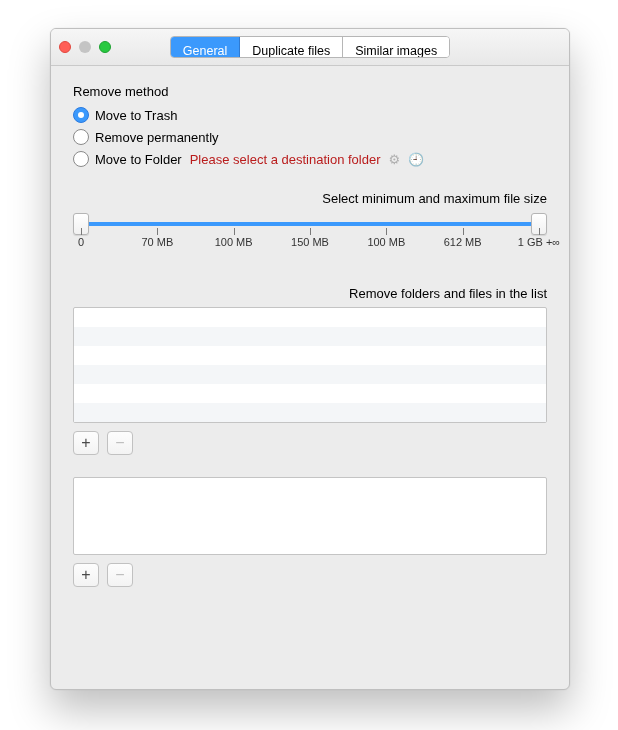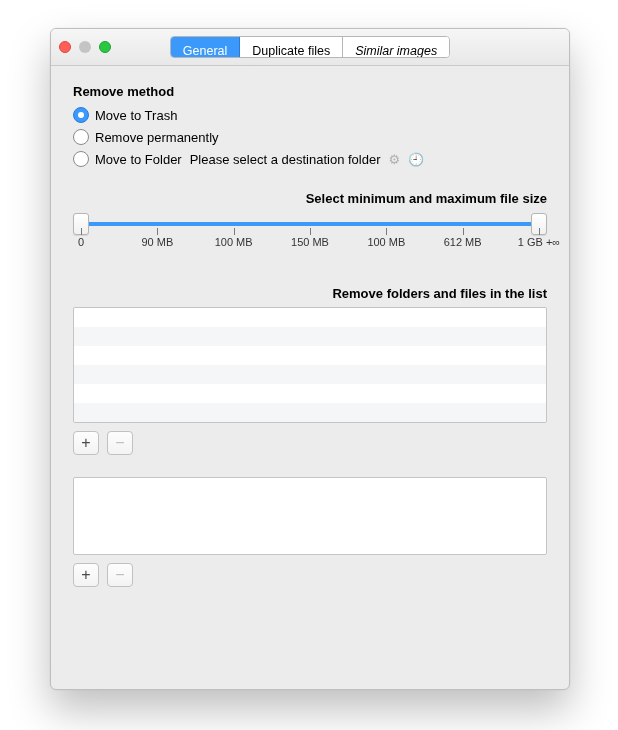--- a/index.html
+++ b/index.html
@@ -60,32 +60,32 @@
     font-size: 12.5px;
   }
   .segmented .seg {
     padding: 4px 12px;
     line-height: 20px;
     border-right: 1px solid #b6b6b6;
     cursor: default;
     background: #fff;
     color: #000;
   }
-  .segmented .seg:last-child { border-right: none; font-style: italic; }
+  .segmented .seg:last-child { border-right: none; }
   .segmented .seg.active {
     background: #3b99fc;
     color: #fff;
     border-right-color: #2f7ad1;
   }
 
   .content {
     padding: 18px 22px 20px 22px;
   }
   .heading {
-    font-weight: 700;
+    font-weight: 400;
     margin-bottom: 6px;
   }
   .radio-row {
     display: flex;
     align-items: center;
     height: 20px;
     margin-bottom: 2px;
   }
   .radio {
     width: 14px; height: 14px; border-radius: 50%;
@@ -100,21 +100,21 @@
   }
   .radio.checked::after {
     content: "";
     position: absolute;
     left: 4px; top: 4px;
     width: 6px; height: 6px;
     border-radius: 50%;
     background: #fff;
   }
   .hint {
-    color: #000000;
+    color: #b91c1c;
     margin-left: 8px;
   }
   .icon-ghost {
     color: #b0b0b0;
     margin-left: 8px;
     font-size: 13px;
   }
 
   .slider-block { margin-top: 14px; }
   .slider {
@@ -266,21 +266,21 @@
     <div class="slider-block section">
       <div class="heading">Select minimum and maximum file size</div>
       <div class="slider">
         <div class="track"></div>
         <div class="thumb" style="left:8px"></div>
         <div class="thumb" style="left:calc(100% - 8px)"></div>
 
         <div class="tick" style="left:8px"></div>
         <div class="tick-label" style="left:8px">0</div>
         <div class="tick" style="left:calc(8px + (100% - 16px)*0.1667)"></div>
-        <div class="tick-label" style="left:calc(8px + (100% - 16px)*0.1667)">90 MB</div>
+        <div class="tick-label" style="left:calc(8px + (100% - 16px)*0.1667)">70 MB</div>
         <div class="tick" style="left:calc(8px + (100% - 16px)*0.3333)"></div>
         <div class="tick-label" style="left:calc(8px + (100% - 16px)*0.3333)">100 MB</div>
         <div class="tick" style="left:calc(8px + (100% - 16px)*0.5)"></div>
         <div class="tick-label" style="left:calc(8px + (100% - 16px)*0.5)">150 MB</div>
         <div class="tick" style="left:calc(8px + (100% - 16px)*0.6667)"></div>
         <div class="tick-label" style="left:calc(8px + (100% - 16px)*0.6667)">100 MB</div>
         <div class="tick" style="left:calc(8px + (100% - 16px)*0.8333)"></div>
         <div class="tick-label" style="left:calc(8px + (100% - 16px)*0.8333)">612 MB</div>
         <div class="tick" style="left:calc(100% - 8px)"></div>
         <div class="tick-label" style="left:calc(100% - 8px)">1 GB +∞</div>

